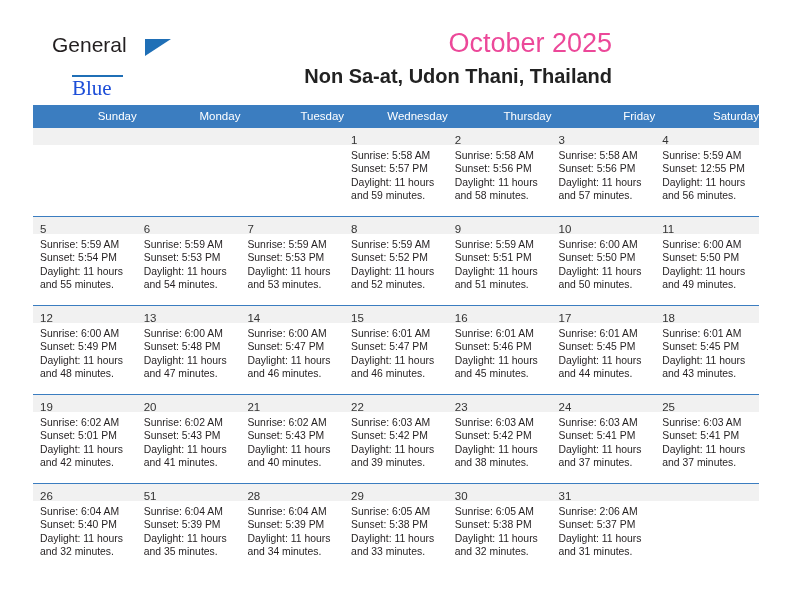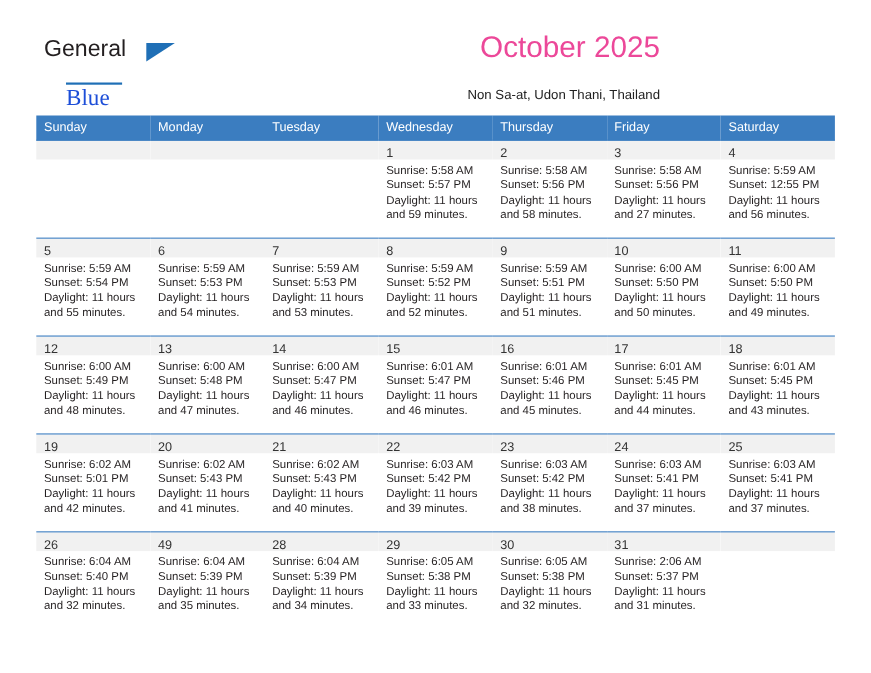--- a/index.html
+++ b/index.html
@@ -17,21 +17,21 @@
   .page {
     position: relative;
     width: 792px;
     height: 612px;
     box-sizing: border-box;
   }
 
   
   .header {
     position: absolute;
-    left: 4px;
+    left: 16px;
     top: 0;
     width: 632px;
     height: 104px;
   }
   .logo {
     position: absolute;
     left: 36px;
     top: 33px;
     width: 170px;
     height: 52px;
@@ -79,46 +79,47 @@
     top: 26px;
     text-align: right;
   }
   .cal-title {
     font-size: 27px;
     color: #ec4899;
     line-height: 34px;
     white-space: nowrap;
   }
   .cal-subtitle {
-    font-size: 12px;
+    font-size: 20px;
     color: #222222;
     line-height: 22px;
-    margin-top: 15px;
+    margin-top: 5px;
     white-space: nowrap;
+    font-weight: bold;
   }
 
   
   .calendar {
     position: absolute;
     left: 33px;
     top: 105px;
     width: 726px;
   }
   table.cal {
     border-collapse: collapse;
     width: 726px;
     table-layout: fixed;
   }
   table.cal th {
     background: #3b7dc0;
     color: #ffffff;
     font-size: 11.5px;
     font-weight: normal;
-    text-align: left;
-    padding: 5px 0 5px 7px;
+    text-align: right;
+    padding: 5px 0 5px 21px;
     height: 12px;
     border: none;
   }
   table.cal td {
     vertical-align: top;
     padding: 0;
     height: 88px;
     border-top: 1px solid #3b7dc0;
     background: #ffffff;
   }
@@ -211,21 +212,21 @@
                 <div class="cell-line">Daylight: 11 hours</div>
                 <div class="cell-line">and 58 minutes.</div>
               </div>
             </td>
             <td>
               <div class="daynum-band"><span class="daynum">3</span></div>
               <div class="cell-body">
                 <div class="cell-line">Sunrise: 5:58 AM</div>
                 <div class="cell-line">Sunset: 5:56 PM</div>
                 <div class="cell-line">Daylight: 11 hours</div>
-                <div class="cell-line">and 27 minutes.</div>
+                <div class="cell-line">and 57 minutes.</div>
               </div>
             </td>
             <td>
               <div class="daynum-band"><span class="daynum">4</span></div>
               <div class="cell-body">
                 <div class="cell-line">Sunrise: 5:59 AM</div>
                 <div class="cell-line">Sunset: 12:55 PM</div>
                 <div class="cell-line">Daylight: 11 hours</div>
                 <div class="cell-line">and 56 minutes.</div>
               </div>
@@ -430,21 +431,21 @@
             <td>
               <div class="daynum-band"><span class="daynum">26</span></div>
               <div class="cell-body">
                 <div class="cell-line">Sunrise: 6:04 AM</div>
                 <div class="cell-line">Sunset: 5:40 PM</div>
                 <div class="cell-line">Daylight: 11 hours</div>
                 <div class="cell-line">and 32 minutes.</div>
               </div>
             </td>
             <td>
-              <div class="daynum-band"><span class="daynum">49</span></div>
+              <div class="daynum-band"><span class="daynum">51</span></div>
               <div class="cell-body">
                 <div class="cell-line">Sunrise: 6:04 AM</div>
                 <div class="cell-line">Sunset: 5:39 PM</div>
                 <div class="cell-line">Daylight: 11 hours</div>
                 <div class="cell-line">and 35 minutes.</div>
               </div>
             </td>
             <td>
               <div class="daynum-band"><span class="daynum">28</span></div>
               <div class="cell-body">

